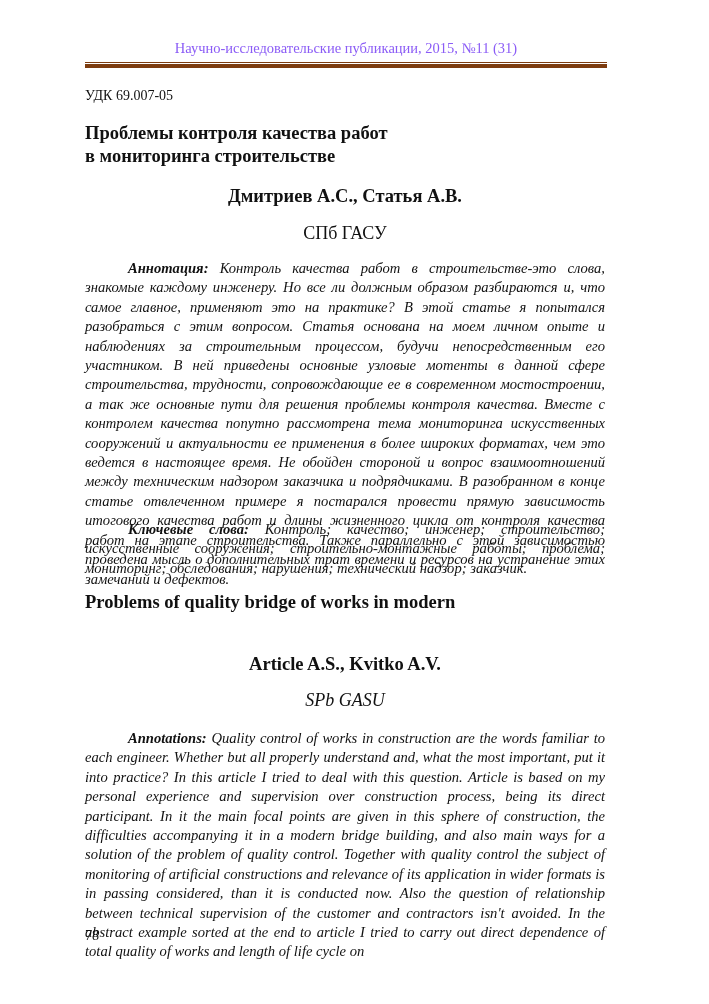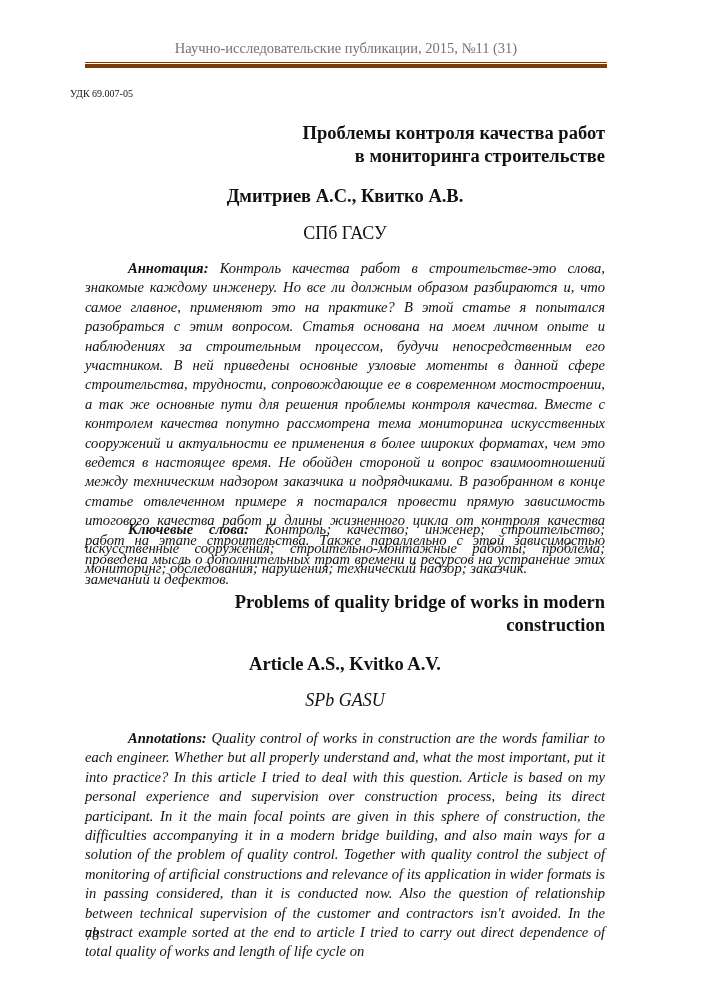--- a/index.html
+++ b/index.html
@@ -1,24 +1,24 @@
 <!DOCTYPE html>
 <html><head>
 <meta charset="utf-8">
 <style>
   html, body { margin: 0; padding: 0; background: #ffffff; }
   body { width: 709px; height: 1004px; position: relative; overflow: hidden;
          font-family: "Liberation Serif", "DejaVu Serif", serif; color: #111111; }
   .running-head { position: absolute; left: 85px; width: 522px; top: 40px;
-         text-align: center; font-size: 14.5px; color: #737373; }
+         text-align: center; font-size: 14.5px; color: #8b5cf6; }
   .rule-thin { position: absolute; left: 85px; width: 522px; top: 62px; height: 1px; background: #7d3c0f; }
   .rule-thick { position: absolute; left: 85px; width: 522px; top: 64px; height: 4px; background: #7d3c0f; }
-  .udk { position: absolute; left: 70px; top: 88px; font-size: 10px; }
+  .udk { position: absolute; left: 85px; top: 88px; font-size: 14px; }
   .block { position: absolute; left: 85px; width: 520px; }
-  .title { text-align: right; font-weight: bold; font-size: 18.5px; line-height: 23px; }
+  .title { text-align: left; font-weight: bold; font-size: 18.5px; line-height: 23px; }
   .authors { text-align: center; font-weight: bold; font-size: 18.5px; line-height: 23px; }
   .affil { text-align: center; font-size: 18px; line-height: 23px; }
   .para { font-size: 14.6px; line-height: 19.4px; text-align: justify; hyphens: manual; font-style: italic; }
   .para .lead { font-weight: bold; }
   .indent { text-indent: 43px; }
   .page-num { position: absolute; left: 85px; top: 928px; font-size: 14px; text-align: right; }
 </style>
 </head>
 <body>
 
@@ -26,31 +26,30 @@
 <div class="rule-thin"></div>
 <div class="rule-thick"></div>
 
 <div class="udk">УДК 69.007-05</div>
 
 <div class="block title" style="top:122px;">
   <div>Проблемы контроля качества работ</div>
   <div>в мониторинга строительстве</div>
 </div>
 
-<div class="block authors" style="top:185px;">Дмитриев А.С., Квитко А.В.</div>
+<div class="block authors" style="top:185px;">Дмитриев А.С., Статья А.В.</div>
 
 <div class="block affil" style="top:222px;text-align:center;">СПб ГАСУ</div>
 
 <div class="block para indent" style="top:259px;"><span class="lead">Аннотация:</span><span> Контроль качества работ в строительстве-это слова, знакомые каждому инженеру. Но все ли должным образом разбираются и, что самое главное, применяют это на практике? В этой статье я попытался разобраться с этим вопросом. Статья основана на моем личном опыте и наблюдениях за строительным процессом, будучи непосредственным его участником. В ней приведены основные узловые мо­mенты в данной сфере строительства, трудности, сопровождающие ее в современном мостостроении, а так же основные пути для решения проблемы контроля качества. Вместе с контролем качества попутно рассмотрена тема мониторинга искусственных сооружений и актуальности ее применения в более широких форматах, чем это ве­дется в настоящее время. Не обойден стороной и вопрос взаимоотношений между техническим надзором заказчика и подрядчиками. В разобранном в конце статье от­влеченном примере я постарался провести прямую зависимость итогового качества работ и длины жизненного цикла от контроля качества работ на этапе строительства. Также параллельно с этой зависимостью проведена мысль о дополнительных трат времени и ресурсов на устранение этих замечаний и дефектов.</span></div>
 
 <div class="block para indent" style="top:520px;"><span class="lead">Ключевые слова:</span><span> Контроль; качество; инженер; строительство; искусствен­ные сооружения; строительно-монтажные работы; проблема; мониторинг; обследо­вания; нарушения; технический надзор; заказчик.</span></div>
 
 <div class="block title" style="top:591px;">
   <div>Problems of quality bridge of works in modern</div>
-  <div>construction</div>
 </div>
 
 <div class="block authors" style="top:653px;">Article A.S., Kvitko A.V.</div>
 
 <div class="block affil" style="top:689px;font-style:italic;">SPb GASU</div>
 
 <div class="block para indent" style="top:729px;"><span class="lead">Annotations:</span><span> Quality control of works in construction are the words familiar to each engineer. Whether but all properly understand and, what the most important, put it into practice? In this article I tried to deal with this question. Article is based on my personal experience and supervision over construction process, being its direct participant. In it the main focal points are given in this sphere of construction, the difficulties accompanying it in a modern bridge building, and also main ways for a solution of the problem of quality control. Together with quality control the subject of monitoring of artificial constructions and relevance of its application in wider formats is in passing considered, than it is con­ducted now. Also the question of relationship between technical supervision of the cus­tomer and contractors isn't avoided. In the abstract example sorted at the end to article I tried to carry out direct dependence of total quality of works and length of life cycle on</span></div>
 
 <div class="page-num">78</div>
 

